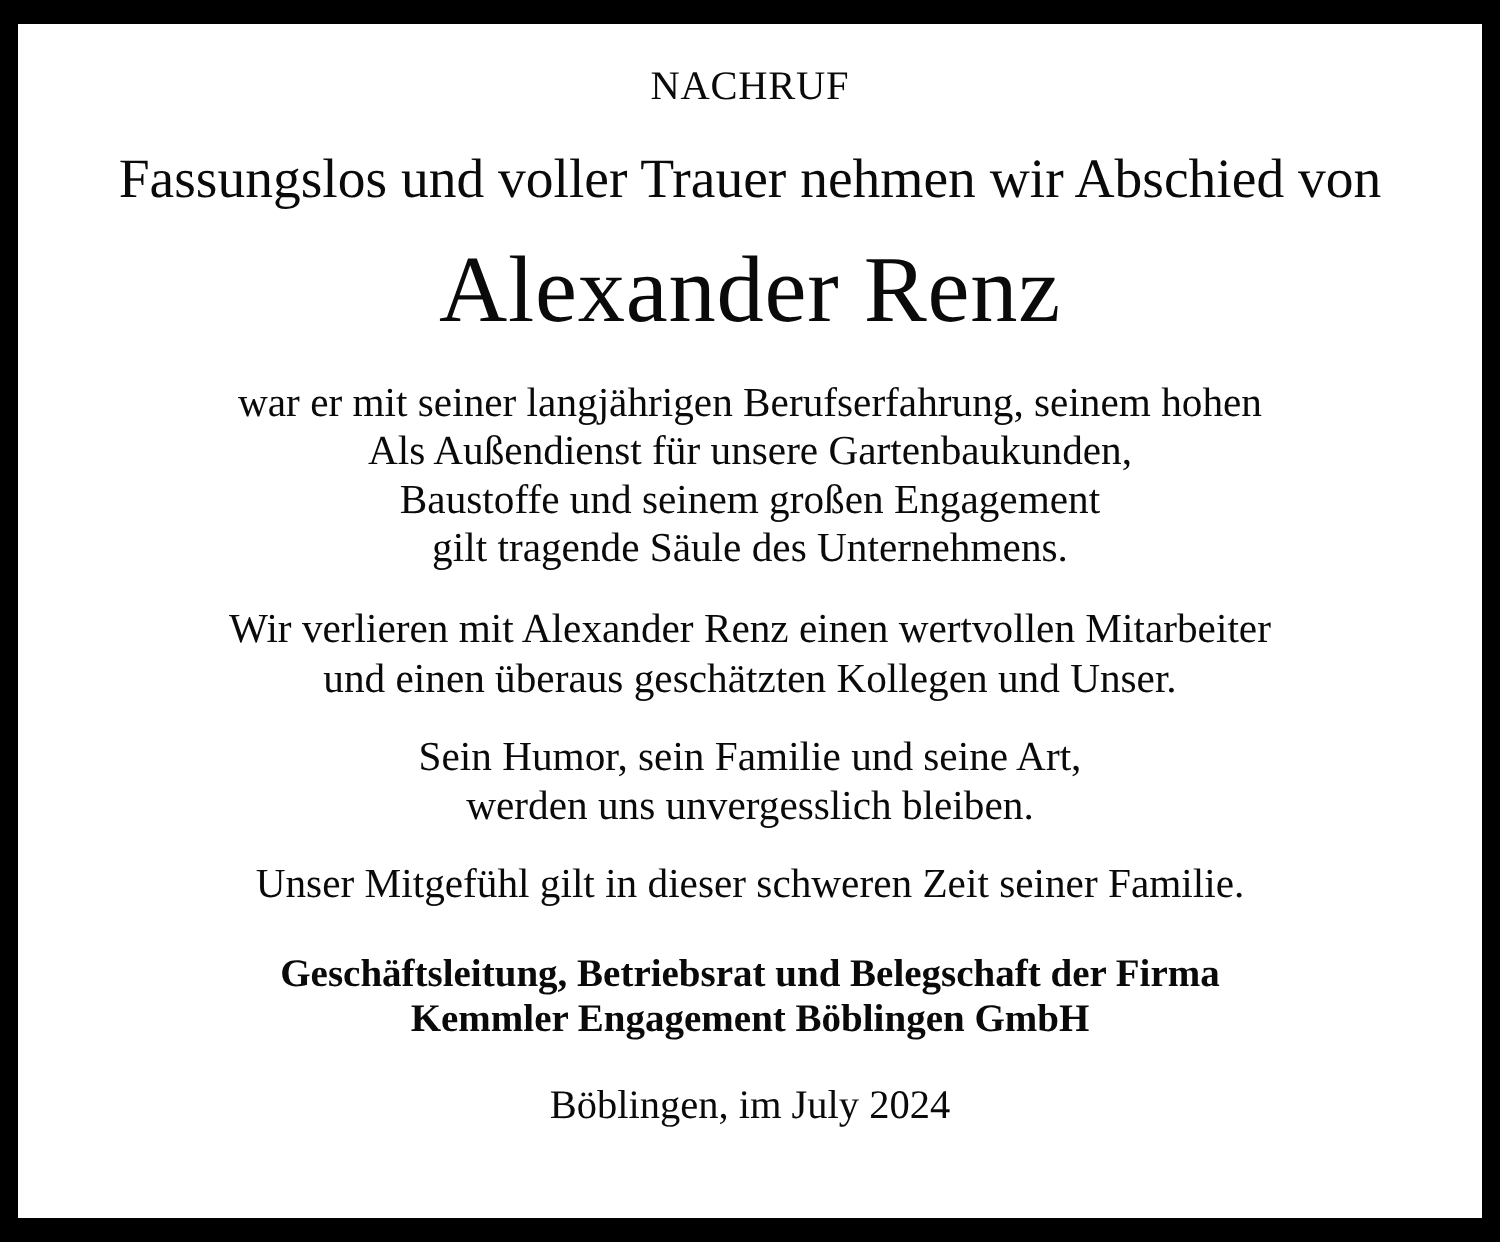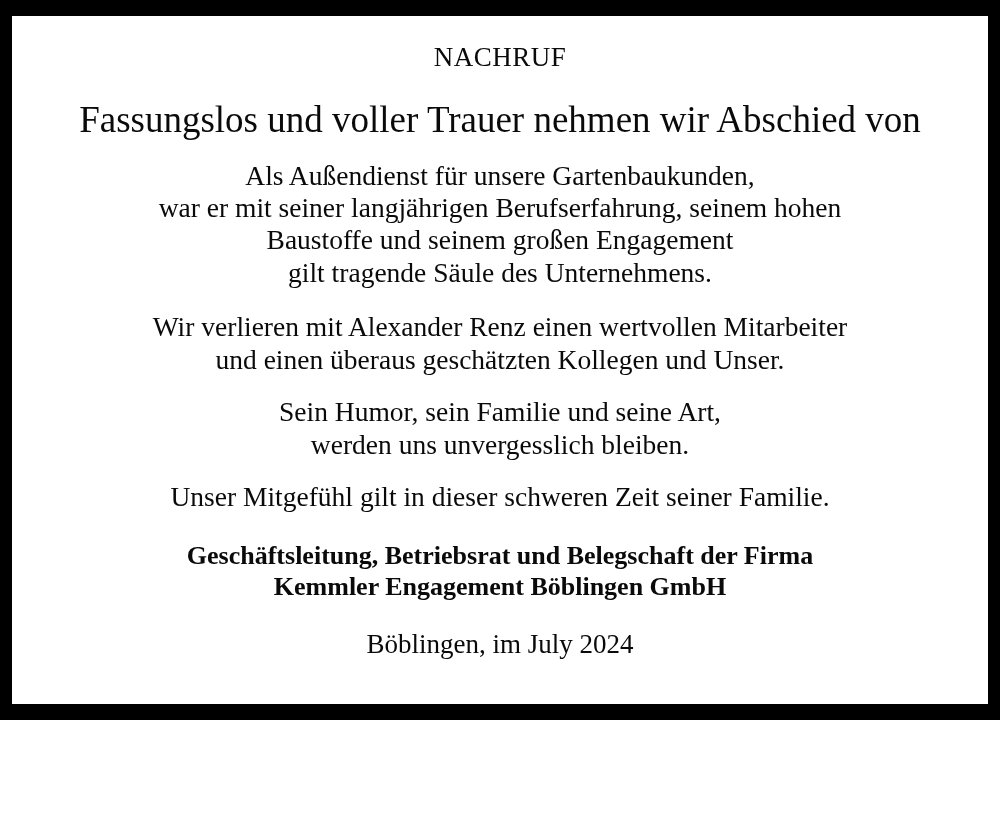--- a/index.html
+++ b/index.html
@@ -8,21 +8,21 @@
     background: #ffffff;
   }
   body {
     width: 1000px;
     height: 828px;
     font-family: "Liberation Serif", serif;
   }
   .obituary-frame {
     box-sizing: border-box;
     width: 1000px;
-    height: 720px;
+    height: 828px;
     background: #ffffff;
     border-top: 16px solid #000000;
     border-bottom: 16px solid #000000;
     border-left: 12px solid #000000;
     border-right: 12px solid #000000;
     display: block;
   }
   .obituary-inner {
     box-sizing: border-box;
     width: 100%;
@@ -77,24 +77,25 @@
 </head>
 <body>
 
 <div class="obituary-frame">
   <div class="obituary-inner">
 
     <div class="kicker line">NACHRUF</div>
 
     <div class="lead line">Fassungslos und voller Trauer nehmen wir Abschied von</div>
 
+    <div class="name">Alexander Renz</div>
 
     <div class="para">
+      <div class="line">war er mit seiner langjährigen Berufserfahrung, seinem hohen</div>
       <div class="line">Als Außendienst für unsere Gartenbaukunden,</div>
-      <div class="line">war er mit seiner langjährigen Berufserfahrung, seinem hohen</div>
       <div class="line">Baustoffe und seinem großen Engagement</div>
       <div class="line">gilt tragende Säule des Unternehmens.</div>
     </div>
 
     <div class="para para-tight">
       <div class="line">Wir verlieren mit Alexander Renz einen wertvollen Mitarbeiter</div>
       <div class="line">und einen überaus geschätzten Kollegen und Unser.</div>
     </div>
 
     <div class="para para-tight">

